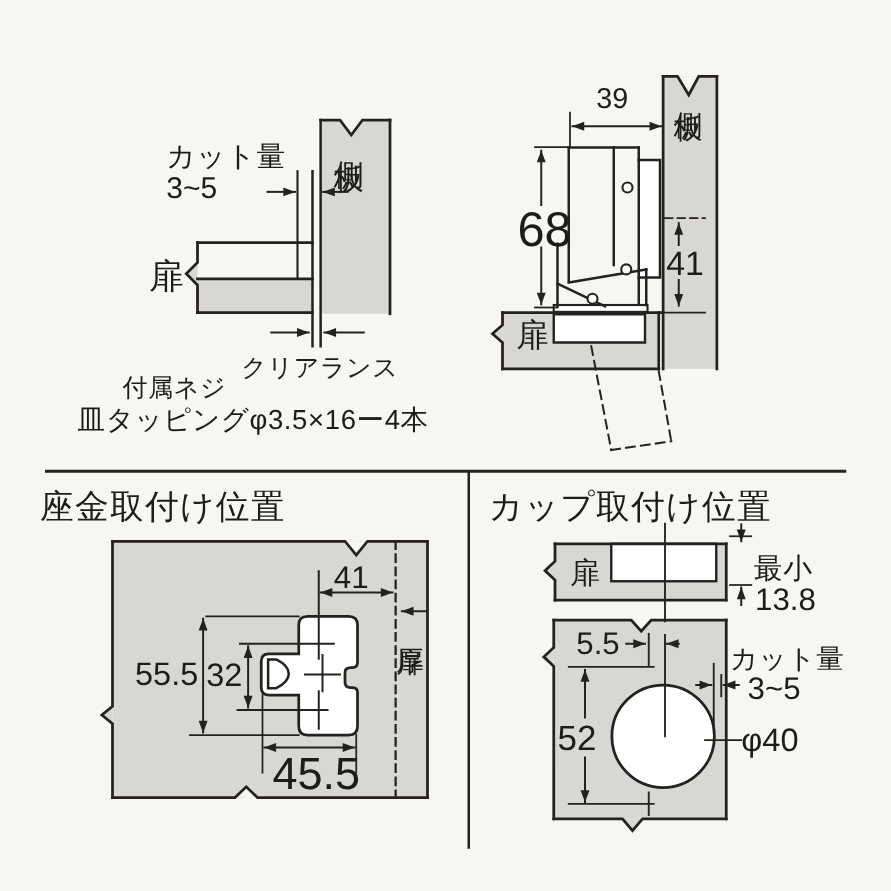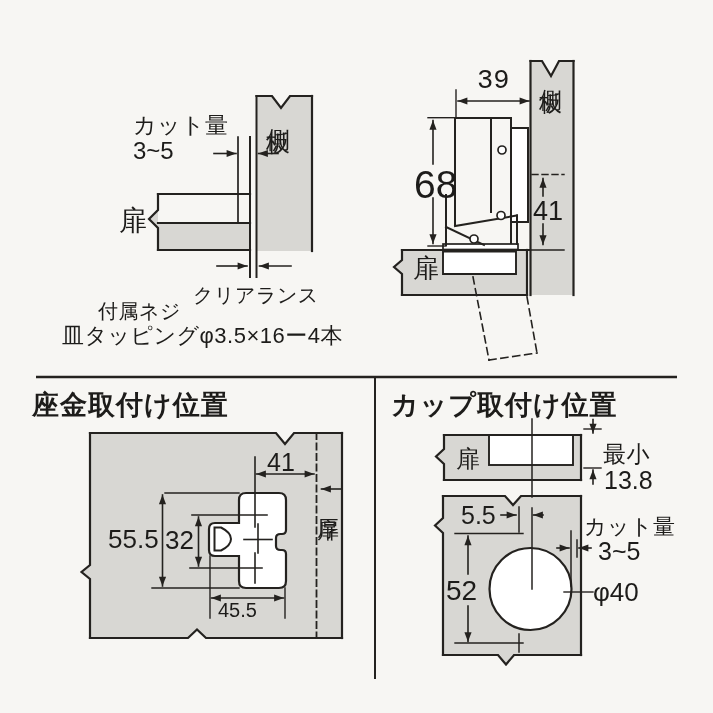--- a/index.html
+++ b/index.html
@@ -9,21 +9,21 @@
     font-family:"Liberation Sans","DejaVu Sans",sans-serif;
     color:#1d1c1a;
   }
   .canvas svg{position:absolute;left:0;top:0;}
   .lbl{
     position:absolute;line-height:1.04;letter-spacing:0.5px;
     font-weight:500;white-space:pre;color:#1d1c1a;
   }
   .num{letter-spacing:0px;font-weight:500;}
   .v{writing-mode:vertical-rl;text-orientation:upright;letter-spacing:2px;line-height:1;}
-  .ttl{font-weight:700;letter-spacing:1px;}
+  .ttl{font-weight:400;letter-spacing:1px;}
 </style>
 </head>
 <body>
 
 <div class="canvas">
 
 <svg width="713" height="713" viewBox="0 0 713 713">
   <defs>
     <marker id="ah" viewBox="0 0 10 8" refX="9.3" refY="4" markerWidth="10.5" markerHeight="8.5" markerUnits="userSpaceOnUse" orient="auto-start-reverse">
       <path d="M0.4,0.6 L9.6,4 L0.4,7.4 Z" fill="#24221f"></path>
@@ -220,32 +220,32 @@
 </svg>
 
   <div class="lbl" style="left:133px;top:114px;font-size:23px;">カット量</div>
   <div class="lbl num" style="left:133px;top:139px;font-size:24px;">3~5</div>
   <div class="lbl v" style="left:266px;top:110px;font-size:24px;">側板</div>
   <div class="lbl" style="left:119px;top:206px;font-size:28px;">扉</div>
   <div class="lbl" style="left:193px;top:285px;font-size:20px;">クリアランス</div>
   <div class="lbl" style="left:62px;top:301px;font-size:20px;margin-left:36px;">付属ネジ</div>
   <div class="lbl" style="left:62px;top:325px;font-size:22px;">皿タッピングφ3.5×16ー4本</div>
 
-  <div class="lbl num" style="left:477px;top:67px;font-size:27px;font-family:Liberation Mono, monospace;">39</div>
+  <div class="lbl num" style="left:477px;top:67px;font-size:23px;">39</div>
   <div class="lbl v" style="left:539px;top:71px;font-size:23px;">側板</div>
   <div class="lbl num" style="left:414px;top:165px;font-size:39px;">68</div>
   <div class="lbl num" style="left:533px;top:197px;font-size:27px;">41</div>
   <div class="lbl" style="left:413px;top:255px;font-size:26px;">扉</div>
 
   <div class="lbl ttl" style="left:32px;top:391px;font-size:27px;">座金取付け位置</div>
   <div class="lbl num" style="left:267px;top:449px;font-size:25px;">41</div>
   <div class="lbl v" style="left:317px;top:500px;font-size:22px;">扉厚</div>
   <div class="lbl num" style="left:108px;top:526px;font-size:26px;">55.5</div>
   <div class="lbl num" style="left:165px;top:527px;font-size:26px;">32</div>
-  <div class="lbl num" style="left:218px;top:600px;font-size:20px;">45.5</div>
+  <div class="lbl num" style="left:218px;top:600px;font-size:36px;">45.5</div>
 
   <div class="lbl ttl" style="left:391px;top:391px;font-size:27px;">カップ取付け位置</div>
   <div class="lbl" style="left:456px;top:447px;font-size:24px;">扉</div>
   <div class="lbl" style="left:603px;top:443px;font-size:23px;">最小</div>
   <div class="lbl num" style="left:604px;top:467px;font-size:25px;">13.8</div>
   <div class="lbl num" style="left:461px;top:502px;font-size:25px;">5.5</div>
   <div class="lbl" style="left:584px;top:516px;font-size:22px;">カット量</div>
   <div class="lbl num" style="left:598px;top:538px;font-size:25px;">3~5</div>
   <div class="lbl num" style="left:446px;top:576px;font-size:28px;">52</div>
   <div class="lbl num" style="left:593px;top:579px;font-size:26px;">φ40</div>

